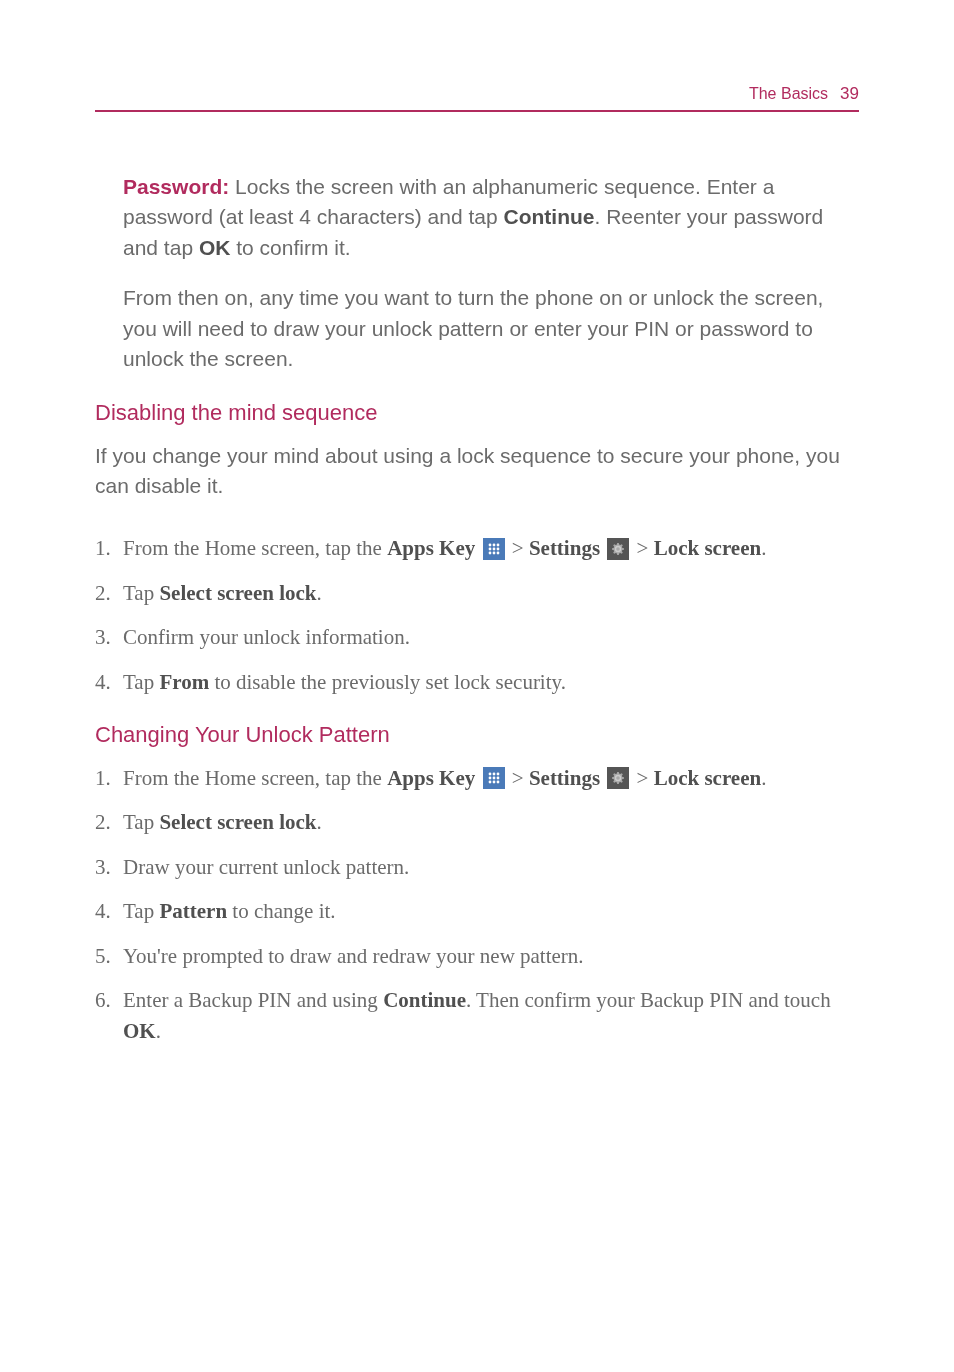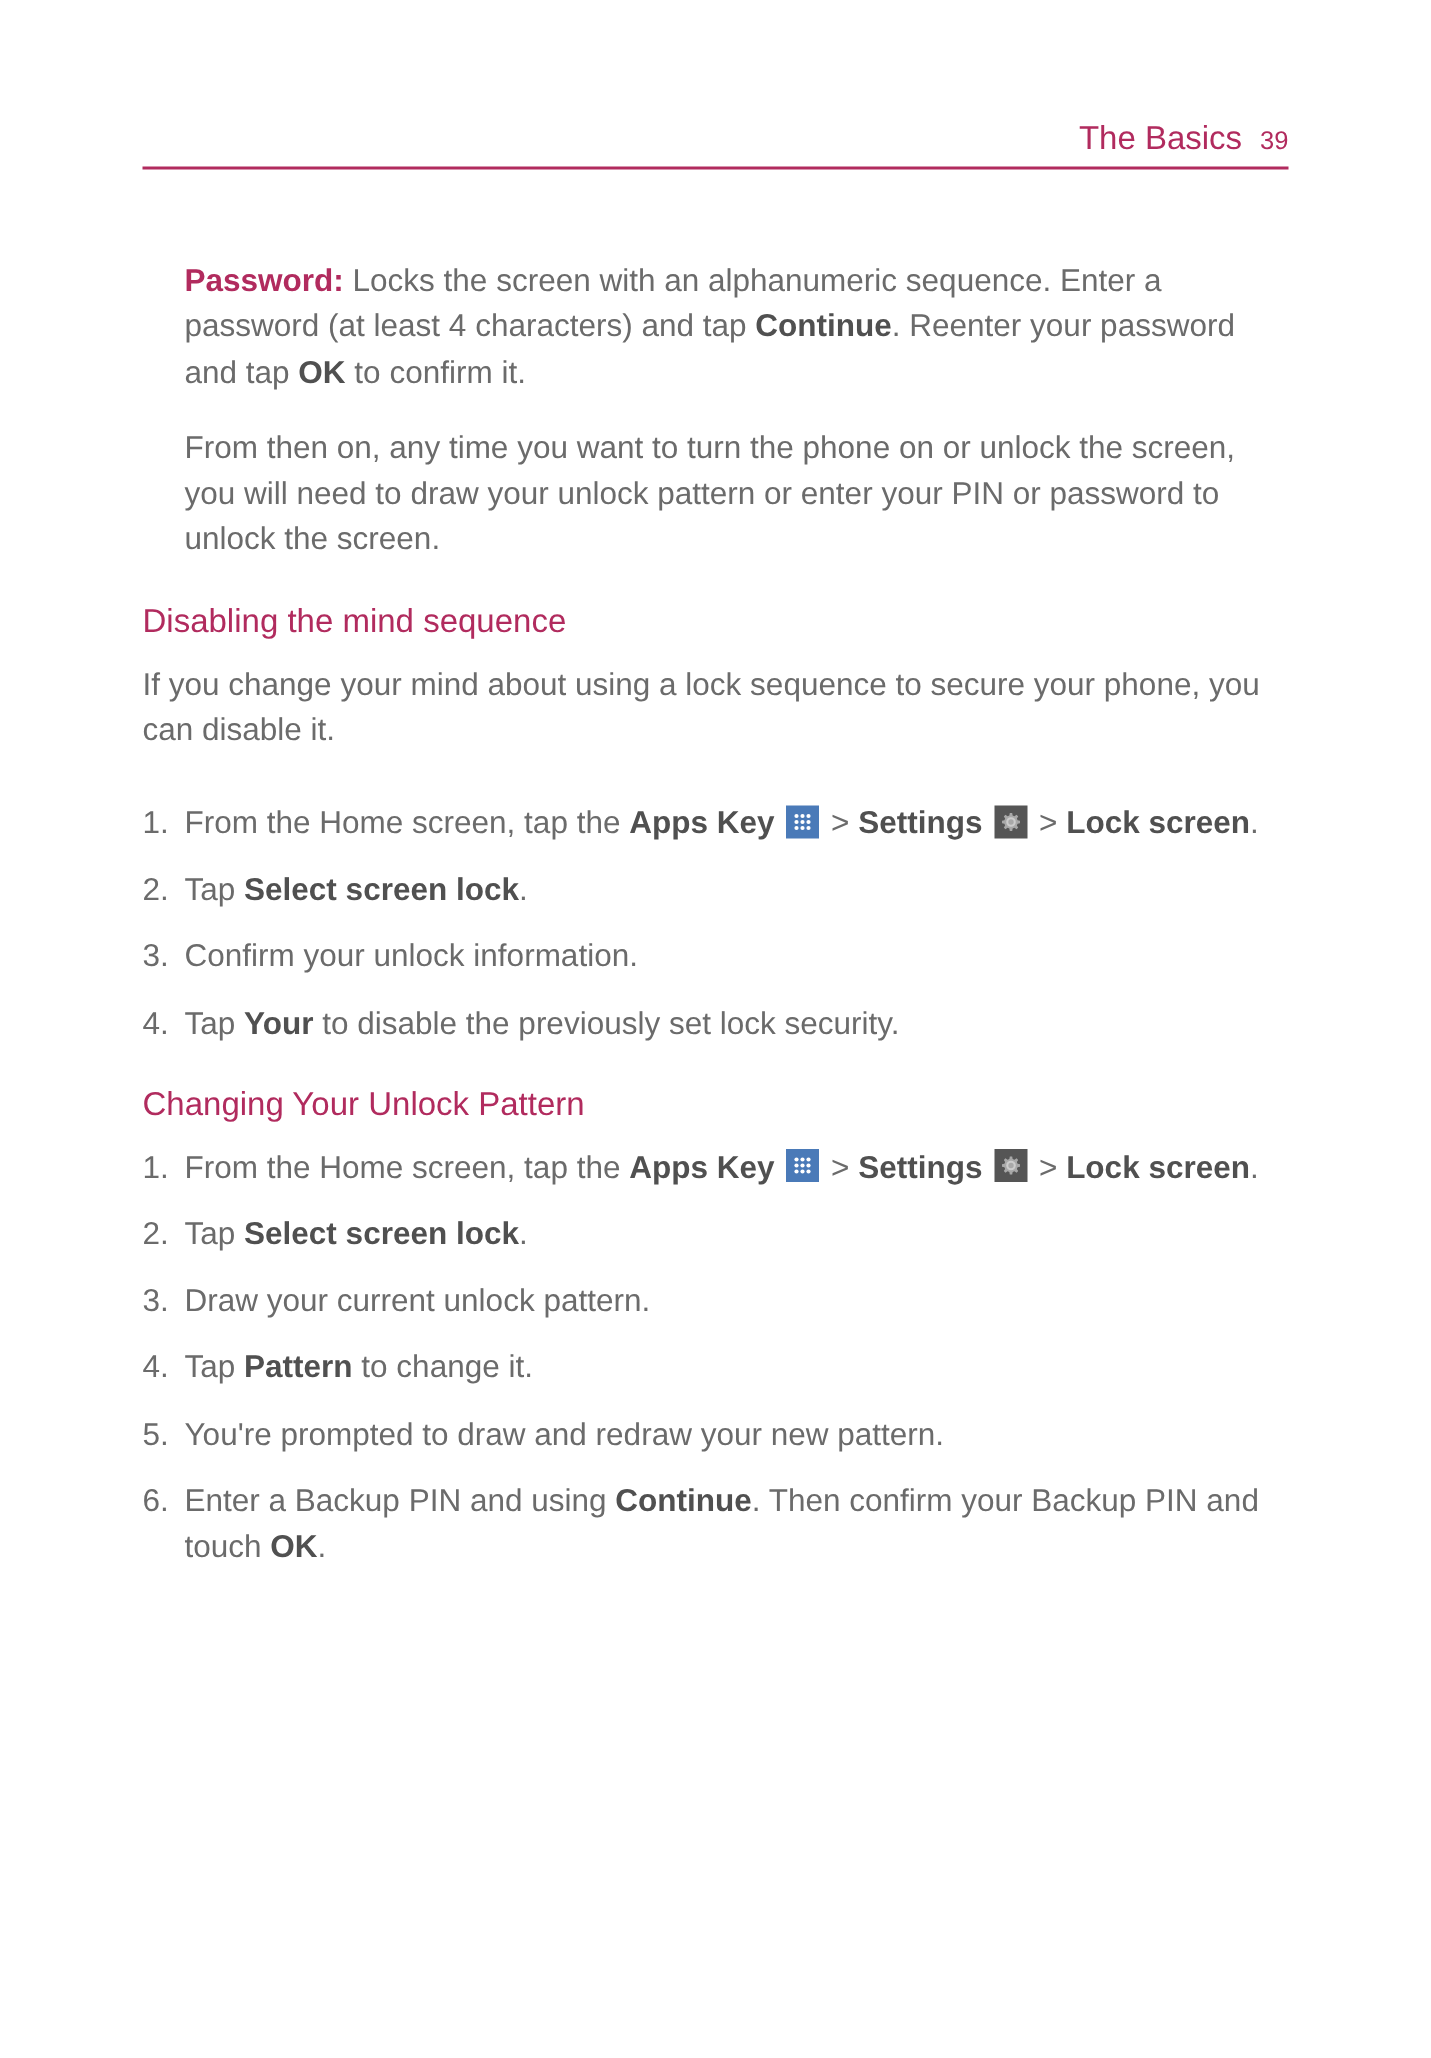--- a/index.html
+++ b/index.html
@@ -20,21 +20,21 @@
       display: flex;
       justify-content: flex-end;
       align-items: baseline;
       gap: 12px;
       padding-bottom: 6px;
       border-bottom: 2px solid #b12b5e;
       margin-bottom: 60px;
     }
     .header-title {
       color: #b12b5e;
-      font-size: 22px;
+      font-size: 16px;
       font-weight: 400;
     }
     .page-num {
       color: #b12b5e;
       font-size: 17px;
       margin-top: 29px;
     }
     .content {
       font-size: 21px;
       line-height: 1.45;
@@ -59,20 +59,21 @@
       margin-top: 22px;
       margin-bottom: 12px;
     }
     .plain-para {
       margin-bottom: 32px;
     }
     ol {
       list-style: none;
       counter-reset: item;
       padding-left: 0;
+      font-family: Liberation Serif, serif;
     }
     ol li {
       counter-increment: item;
       margin-bottom: 14px;
       padding-left: 28px;
       position: relative;
     }
     ol li::before {
       content: counter(item) ".";
       position: absolute;
@@ -159,21 +160,21 @@
         </span>
       <span> &gt; </span><span class="bold-dark">Lock screen</span><span>.</span>
     </li>
     <li>
       <span>Tap </span><span class="bold-dark">Select screen lock</span><span>.</span>
     </li>
     <li>
       <span>Confirm your unlock information.</span>
     </li>
     <li>
-      <span>Tap </span><span class="bold-dark">Your</span><span> to disable the previously set lock security.</span>
+      <span>Tap </span><span class="bold-dark">From</span><span> to disable the previously set lock security.</span>
     </li>
   </ol>
 
   <div class="section-heading">Changing Your Unlock Pattern</div>
 
   <ol>
     <li>
       <span>From the Home screen, tap the </span><span class="bold-dark">Apps Key</span>
       <span class="icon-apps">
           <svg width="14" height="14" viewBox="0 0 14 14">

